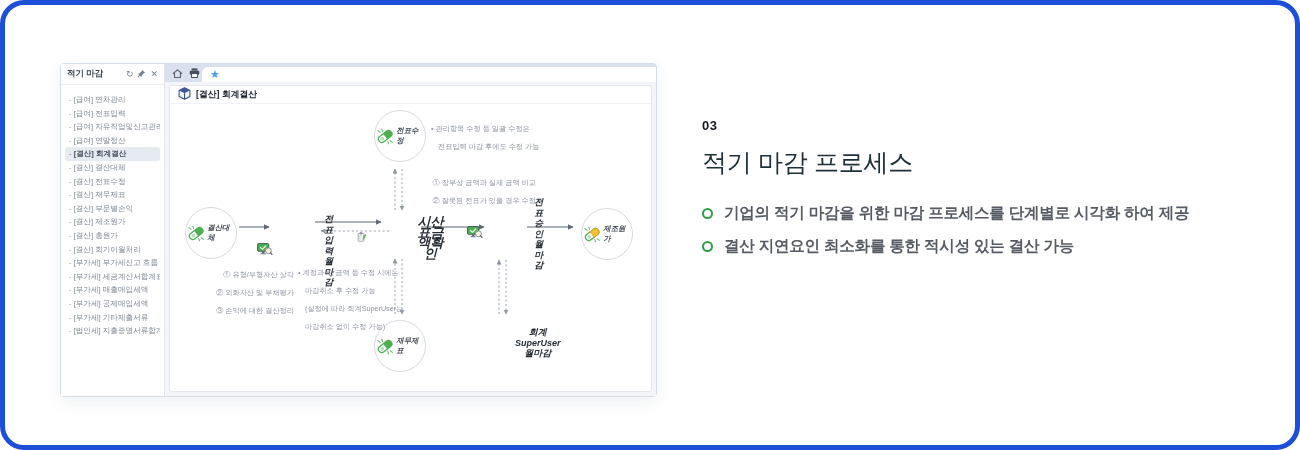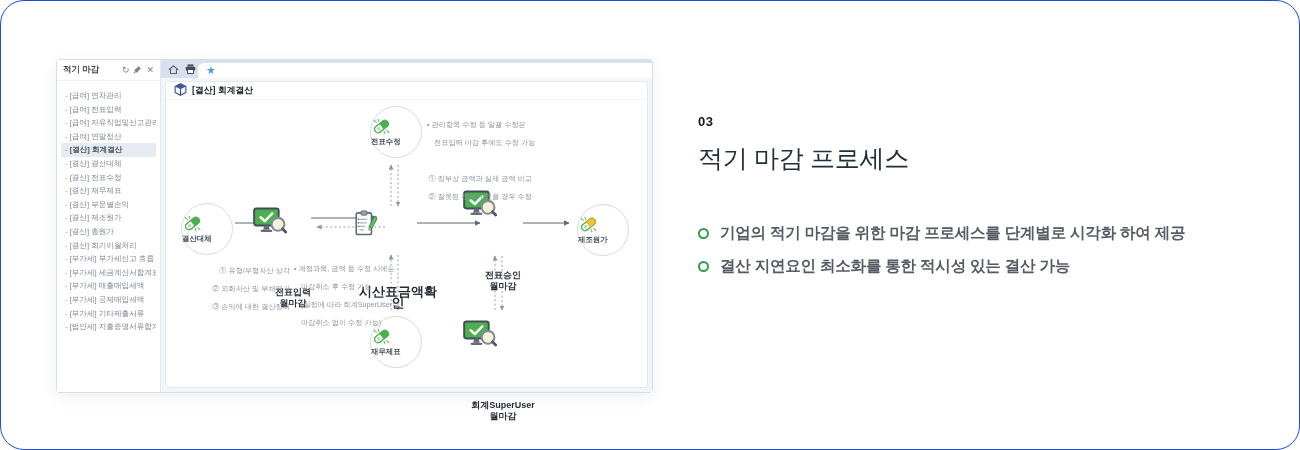--- a/index.html
+++ b/index.html
@@ -1,17 +1,17 @@
 <!DOCTYPE html>
 <html><head>
 <meta charset="utf-8">
 <style>
   html,body{margin:0;padding:0;width:1300px;height:450px;background:#fff;
     font-family:"Liberation Sans", sans-serif; overflow:hidden;}
-  .card{position:absolute;inset:0;background:#fff;border:1px solid #1d4ed8;border-radius:24px;overflow:hidden;}
+  .card{position:absolute;inset:0;background:#fff;border:5px solid #1d4ed8;border-radius:24px;overflow:hidden;}
 
   
   .window{position:absolute;left:55px;top:58px;width:595px;height:332px;background:#fff;
     border:1px solid #d7dde4;border-radius:4px;box-shadow:0 5px 16px rgba(40,60,90,.08);}
   .sidebar{position:absolute;left:0;top:0;width:104px;height:100%;background:#fff;border-right:1px solid #e3e7ec;box-sizing:border-box;}
   .sb-head{height:20px;display:flex;align-items:center;padding:0 6px;border-bottom:1px solid #eef1f4;}
   .sb-title{flex:1;font-size:8.5px;font-weight:bold;color:#3c434e;}
   .sb-icons{display:flex;align-items:center;gap:4px;color:#76828e;}
   .sb-ic{font-size:9px;line-height:1;cursor:default;}
   .sb-list{padding:8px 4px 0 4px;}
@@ -28,36 +28,36 @@
 
   .content{position:absolute;left:0;top:18px;right:0;bottom:0;background:#f3f5f8;}
   .panel{position:absolute;inset:3px 4px 4px 4px;background:#fff;border:1px solid #e4e8ed;border-radius:3px;}
   .panel-head{height:17px;display:flex;align-items:center;gap:5px;padding:0 8px;border-bottom:1px solid #f0f2f5;}
   .panel-title{font-size:8.8px;font-weight:bold;color:#20262e;}
 
   
   .diagram{position:absolute;inset:0;pointer-events:none;}
   .diagram .node{pointer-events:auto;gap:48px;}
   .connectors{position:absolute;left:0;top:0;}
-  .node{position:absolute;display:flex;flex-direction:column;}
+  .node{position:absolute;display:flex;align-items:center;font-style:italic;}
   .node.circle{width:52px;height:52px;background:#fff;border:1px solid #d6dbe1;border-radius:50%;justify-content:center;gap:1px;box-sizing:border-box;}
   .clabel{font-size:7.4px;font-weight:bold;color:#454c57;}
   .node.mon{width:80px;}
   .node.clip{width:90px;}
   .mlabel{font-size:9px;font-weight:bold;color:#272d35;line-height:10.5px;margin-top:3px;text-align:center;}
   .note{position:absolute;font-size:7.2px;line-height:18px;color:#8d939e;white-space:pre-line;
     text-indent:-7px;padding-left:7px;}
   .note.nohang{text-indent:0;padding-left:0;text-align:right;}
   .yellow .pill-b{fill:#f1c232;stroke:#d9a41e;}
 
   
   .right{position:absolute;left:697px;top:113px;}
   .pnum{font-size:13px;font-weight:bold;color:#14181d;letter-spacing:.4px;}
   .ptitle{margin:13px 0 0 0;font-size:25px;font-weight:normal;color:#203038;letter-spacing:-.3px;}
-  .bullets{margin-top:48px;}
+  .bullets{margin-top:24px;}
   .bullet-row{display:flex;align-items:center;margin-bottom:12px;}
   .bmark{width:7px;height:7px;border:2.4px solid #2f9e44;border-radius:50%;background:#fff;margin-right:11px;flex:none;}
   .btext{font-size:15.5px;color:#565b63;font-weight:600;letter-spacing:-.2px;}
 </style>
 </head>
 <body>
 
 <div class="card">
 
   <div class="window">

